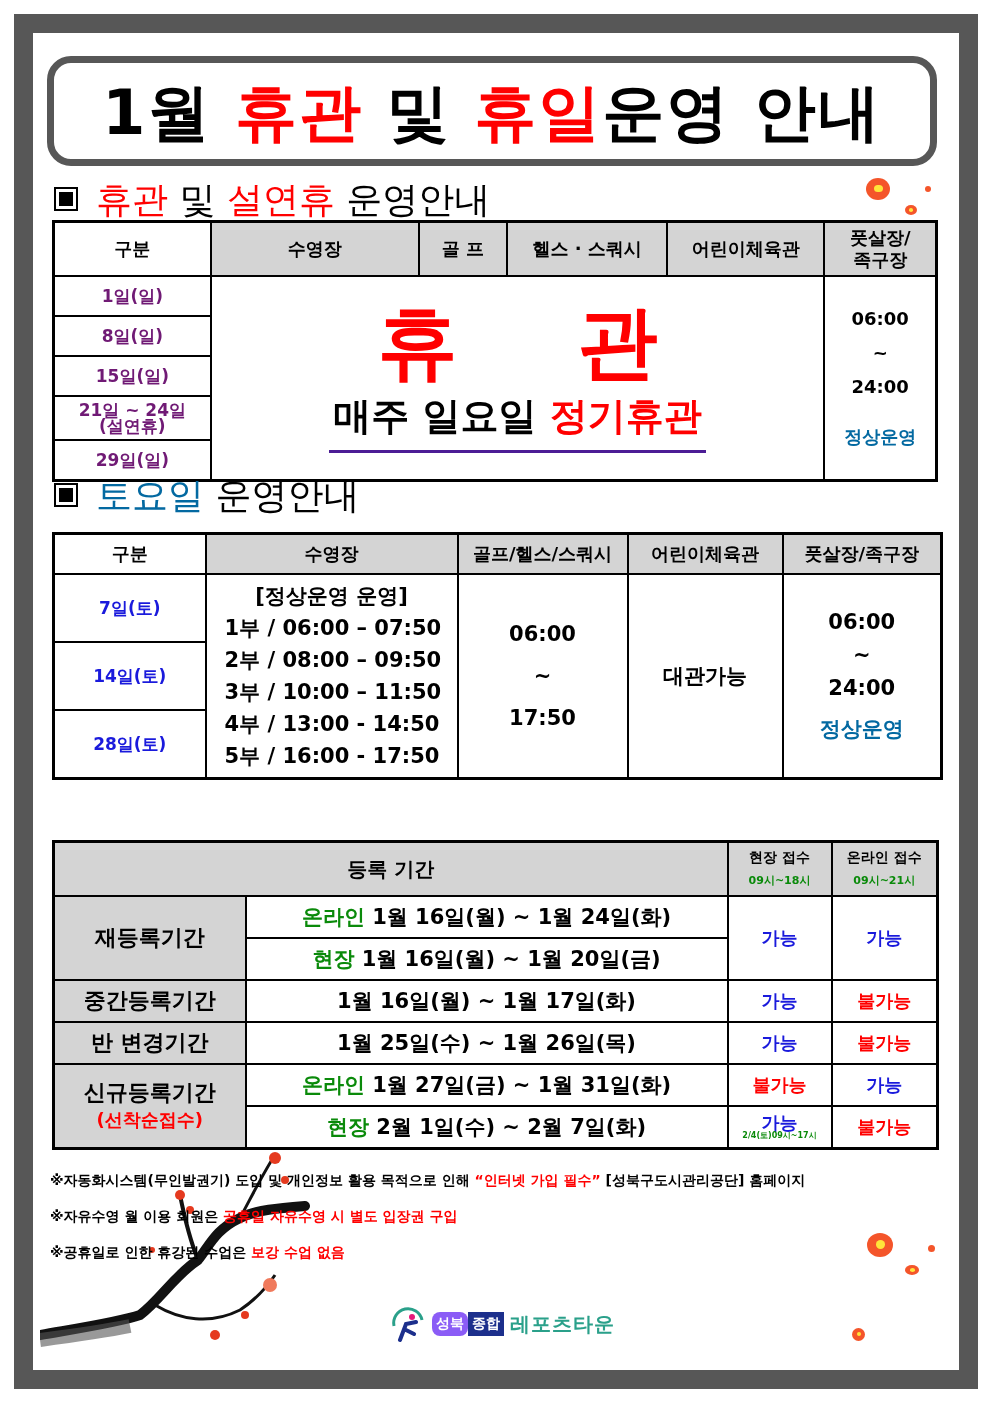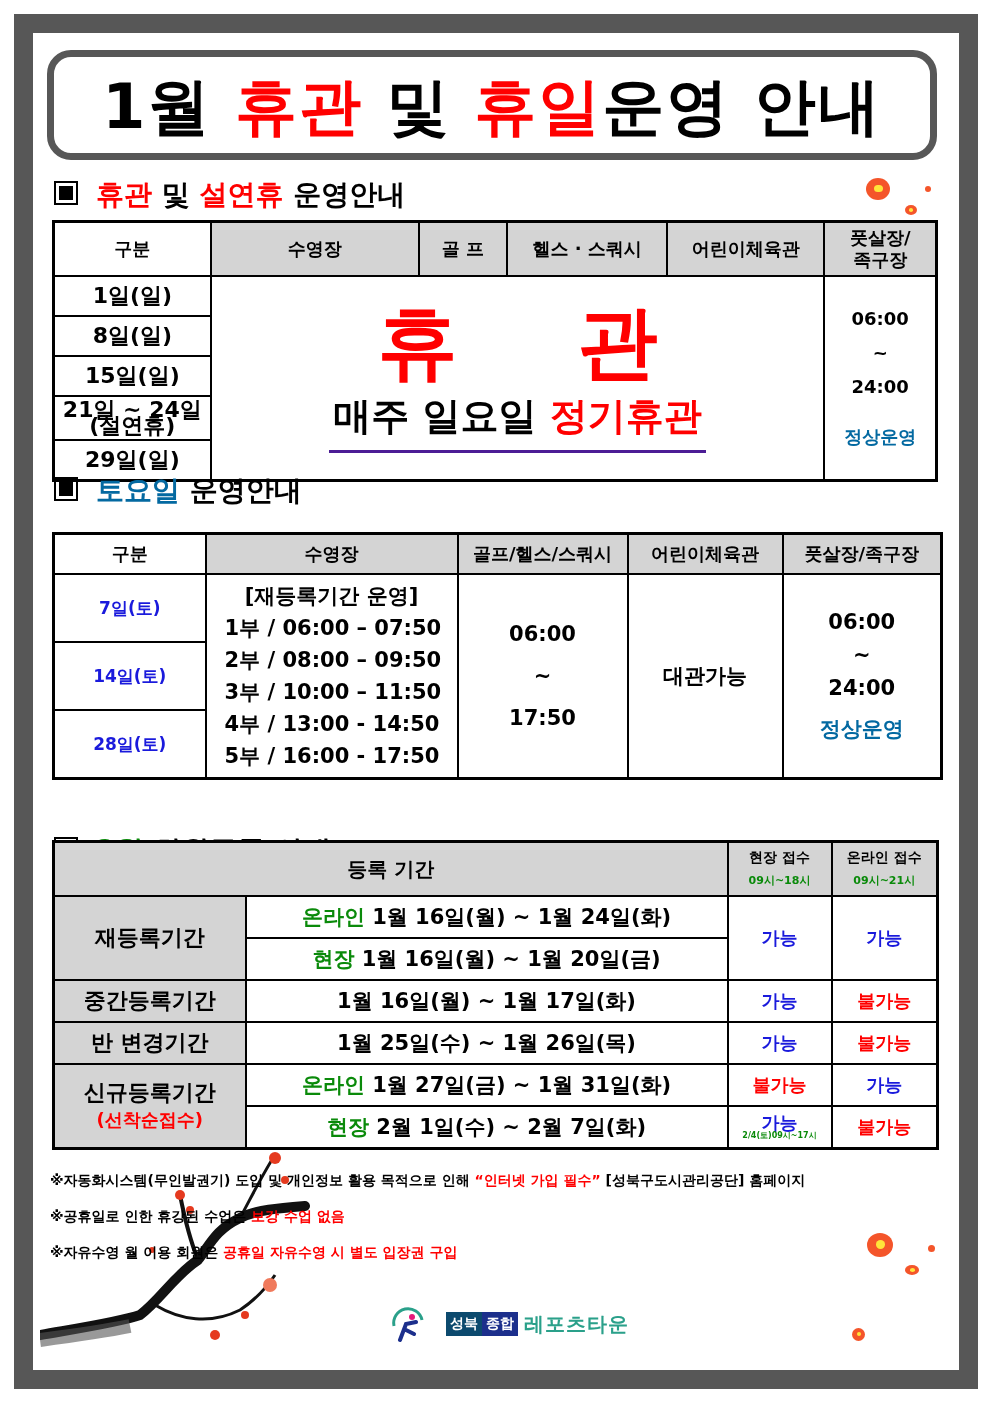--- a/index.html
+++ b/index.html
@@ -2,45 +2,45 @@
 <html><head>
 <meta charset="utf-8">
 <style>
   html, body { margin:0; padding:0; background:#ffffff; }
   body { width:992px; height:1403px; position:relative; overflow:hidden;
          font-family:"DejaVu Sans", "Liberation Sans", sans-serif; }
   .frame { position:absolute; left:14px; top:14px; width:964px; height:1375px; background:#575757; }
   .page { position:absolute; left:33px; top:33px; width:926px; height:1337px; background:#ffffff; }
 
   
-  .banner { position:absolute; left:47px; top:50px; width:890px; height:110px;
+  .banner { position:absolute; left:47px; top:56px; width:890px; height:110px;
             border:7px solid #575757; border-radius:24px; background:#fff; box-sizing:border-box; }
   .banner-title { position:absolute; left:0; right:0; top:8px; text-align:center;
                   font-size:62px; font-weight:bold; letter-spacing:2px; color:#000; white-space:nowrap; }
   .red { color:#f00; }
   .blue { color:#0369a1; }
   .green { color:#0a8a0a; }
 
   .flower { position:absolute; border-radius:50%; background:#f4552a; }
   .flower::after { content:""; position:absolute; left:35%; top:30%; width:35%; height:35%; border-radius:50%; background:#ffe53a; }
   .dot { position:absolute; border-radius:50%; background:#f4552a; }
 
   
-  .section { position:absolute; left:54px; font-size:28px; font-weight:bold; white-space:nowrap; color:#000; }
+  .section { position:absolute; left:54px; font-size:36px; font-weight:normal; white-space:nowrap; color:#000; }
   .section .box { display:inline-block; width:20px; height:20px; border:2px solid #000; position:relative; vertical-align:middle; margin-right:18px; top:-3px; }
   .section .box::after { content:""; position:absolute; left:3px; top:3px; width:14px; height:14px; background:#000; }
 
   table { border-collapse:collapse; position:absolute; table-layout:fixed;padding-left:16px; }
   td, th { border:2px solid #000; text-align:center; vertical-align:middle; font-weight:bold; padding:0; }
   .hdr { background:#d4d4d4; }
 
   
   #t1 { left:52px; top:220px; width:886px; border:3px solid #000; }
   #t1 th { height:52px; font-size:18px; }
-  #t1 .date { height:38px; font-size:22px; color:#000000; }
+  #t1 .date { height:38px; font-size:17px; color:#701a75; }
   .closed-big { font-size:80px; color:#f00; letter-spacing:120px; padding-left:120px; line-height:1; }
   .closed-sub { font-size:38px; display:inline-block; border-bottom:3px solid #4c1d95; padding:0 4px 8px; margin-top:8px; }
 
   
   #t2 { left:52px; top:532px; width:888px; border:3px solid #000; }
   #t2 th { height:38px; font-size:18px; }
   #t2 .date { height:66px; font-size:17px; color:#1a1adc; }
   .swim-lines { font-size:21px; line-height:32px; text-align:left; padding-left:18px; }
   .swim-lines .first { text-align:center; padding-left:0; margin-left:-18px; }
   .big-time { font-size:21px; line-height:42px; }
@@ -170,21 +170,21 @@
     <th>구분</th>
     <th class="hdr">수영장</th>
     <th class="hdr">골프/헬스/스쿼시</th>
     <th class="hdr">어린이체육관</th>
     <th class="hdr">풋살장/족구장</th>
   </tr>
   <tr>
     <td class="date">7일(토)</td>
     <td rowspan="3">
       <div class="swim-lines">
-        <div class="first">[재등록기간 운영]</div>
+        <div class="first">[정상운영 운영]</div>
         <div>1부 / 06:00 – 07:50</div>
         <div>2부 / 08:00 – 09:50</div>
         <div>3부 / 10:00 – 11:50</div>
         <div>4부 / 13:00 - 14:50</div>
         <div>5부 / 16:00 - 17:50</div>
       </div>
     </td>
     <td rowspan="3" class="big-time">
       <div>06:00</div>
       <div>~</div>
@@ -254,26 +254,26 @@
   <tr>
     <td><span class="green">현장</span><span> 2월 1일(수) ~ 2월 7일(화)</span></td>
     <td class="ok" style="line-height:18px;"><span>가능</span><span class="tiny-note">2/4(토)09시~17시</span></td>
     <td class="no">불가능</td>
   </tr>
 </tbody>
   </table>
 
 <div class="notes">
   <div><span>※자동화시스템(무인발권기) 도입 및 개인정보 활용 목적으로 인해 </span><span class="red">“인터넷 가입 필수”</span><span>  [성북구도시관리공단] 홈페이지</span></div>
+  <div><span>※자유수영 월 이용 회원은 </span><span class="red">공휴일 자유수영 시 별도 입장권 구입</span></div>
   <div><span>※공휴일로 인한 휴강된 수업은 </span><span class="red">보강 수업 없음</span></div>
-  <div><span>※자유수영 월 이용 회원은 </span><span class="red">공휴일 자유수영 시 별도 입장권 구입</span></div>
 </div>
 
 <div class="logo">
   <svg class="ring" viewBox="0 0 36 36" width="36" height="36">
     <path d="M4 20 A14 14 0 0 1 32 14" stroke="#2aa08a" stroke-width="3" fill="none"></path>
     <circle cx="22" cy="11" r="3" fill="#e5197a"></circle>
     <path d="M10 34 L16 18 L26 16 M16 24 L24 28" stroke="#1c2f8c" stroke-width="4" fill="none" stroke-linecap="round"></path>
   </svg>
-  <span class="tag" style="background:#0c4a6e;margin-left:20px;">성북</span>
+  <span class="tag" style="background:#8b5cf6;margin-left:6px;border-radius:8px;">성북</span>
     <span class="tag" style="background:#1c2f8c;">종합</span>
     <span class="word">레포츠타운</span>
 </div>
 
 </body></html>

